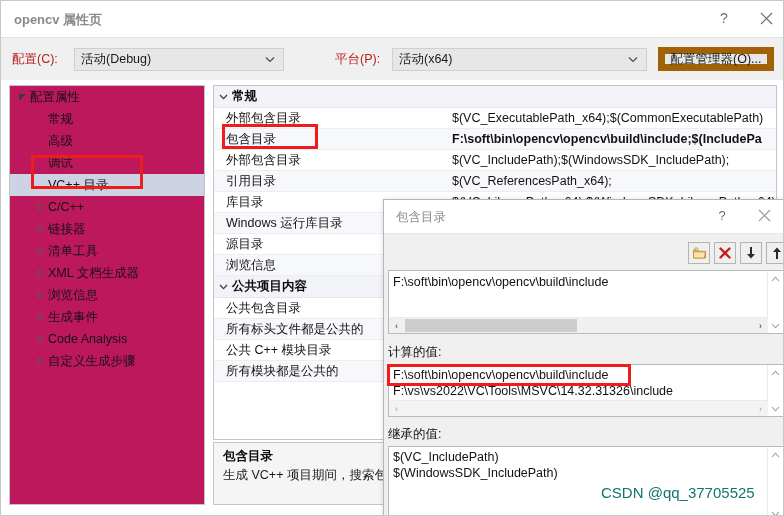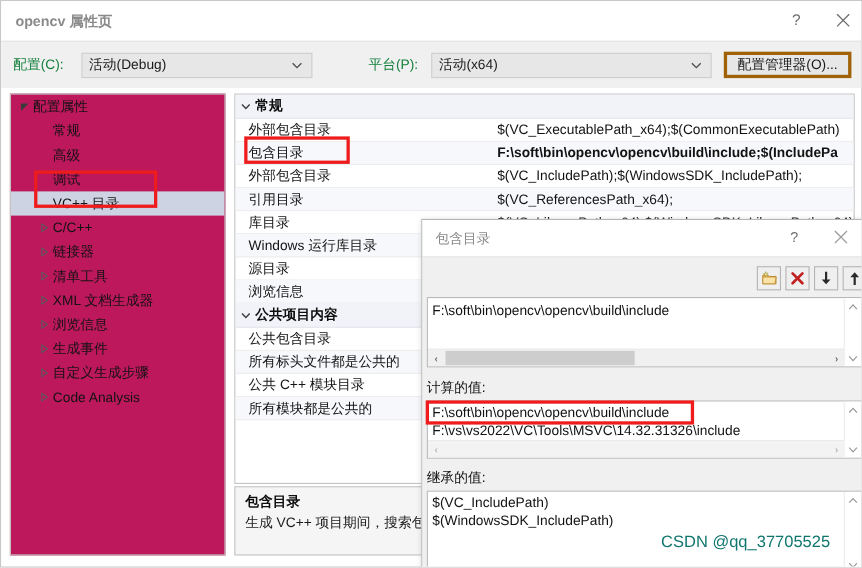--- a/index.html
+++ b/index.html
@@ -63,21 +63,21 @@
   .configbar {
     position: absolute;
     left: 0; top: 36px;
     width: 784px; height: 42px;
     background: #f0f0f0;
     border-top: 1px solid #e3e3e3;
   }
   .lbl {
     position: absolute;
     font-size: 12.5px;
-    color: #15803d;
+    color: #b91c1c;
     white-space: nowrap;
   }
   .combo {
     position: absolute;
     background: #e7e7e7;
     border: 1px solid #cfcfcf;
     box-sizing: border-box;
     height: 23px;
     display: flex;
     align-items: center;
@@ -88,21 +88,21 @@
   }
   .combo .arrow {
     position: absolute;
     right: 8px; top: 0; bottom: 0;
     display: flex; align-items: center;
     color: #4b4b4b;
   }
   .btn {
     position: absolute;
     background: #e7e7e7;
-    border: 3px solid #a16207;
+    border: 7px solid #a16207;
     box-sizing: border-box;
     height: 24px;
     display: flex;
     align-items: center;
     justify-content: center;
     font-size: 12.5px;
     color: #1a1a1a;
     cursor: default;
     white-space: nowrap;
   }
@@ -466,29 +466,29 @@
             </svg>
           </span>
           <span class="tlabel">生成事件</span>
         </div>
         <div class="tree-item" style="padding-left: 24px;">
           <span class="tw">
             <svg width="8" height="8" viewBox="0 0 8 8">
               <polygon points="1,0.5 6,4 1,7.5" fill="none" stroke="#5a5a5a" stroke-width="1"></polygon>
             </svg>
           </span>
+          <span class="tlabel">Code Analysis</span>
+        </div>
+        <div class="tree-item" style="padding-left: 24px;">
+          <span class="tw">
+            <svg width="8" height="8" viewBox="0 0 8 8">
+              <polygon points="1,0.5 6,4 1,7.5" fill="none" stroke="#5a5a5a" stroke-width="1"></polygon>
+            </svg>
+          </span>
           <span class="tlabel">自定义生成步骤</span>
-        </div>
-        <div class="tree-item" style="padding-left: 24px;">
-          <span class="tw">
-            <svg width="8" height="8" viewBox="0 0 8 8">
-              <polygon points="1,0.5 6,4 1,7.5" fill="none" stroke="#5a5a5a" stroke-width="1"></polygon>
-            </svg>
-          </span>
-          <span class="tlabel">Code Analysis</span>
         </div>
       </div>
   </div>
 
   <div id="gridpanel">
     <div id="grid-body">
         <div class="grp-header">
           <span class="chev">
             <svg width="9" height="6" viewBox="0 0 9 6">
               <polyline points="1,1 4.5,4.6 8,1" fill="none" stroke="#3c3c3c" stroke-width="1.3"></polyline>

